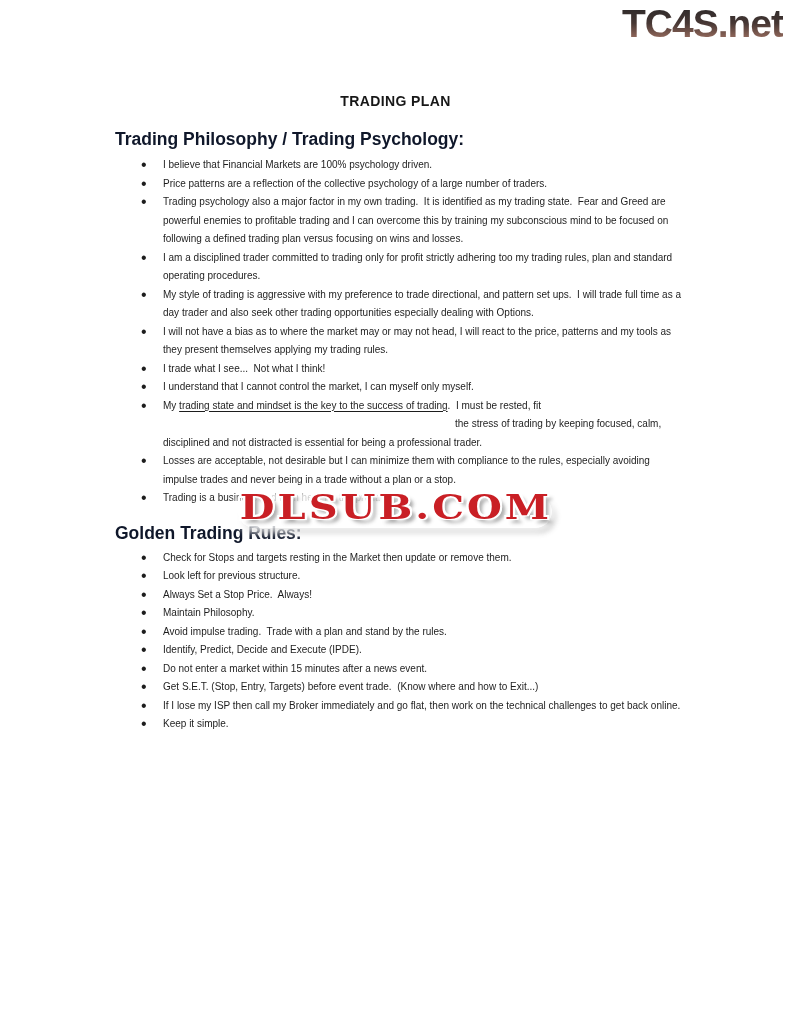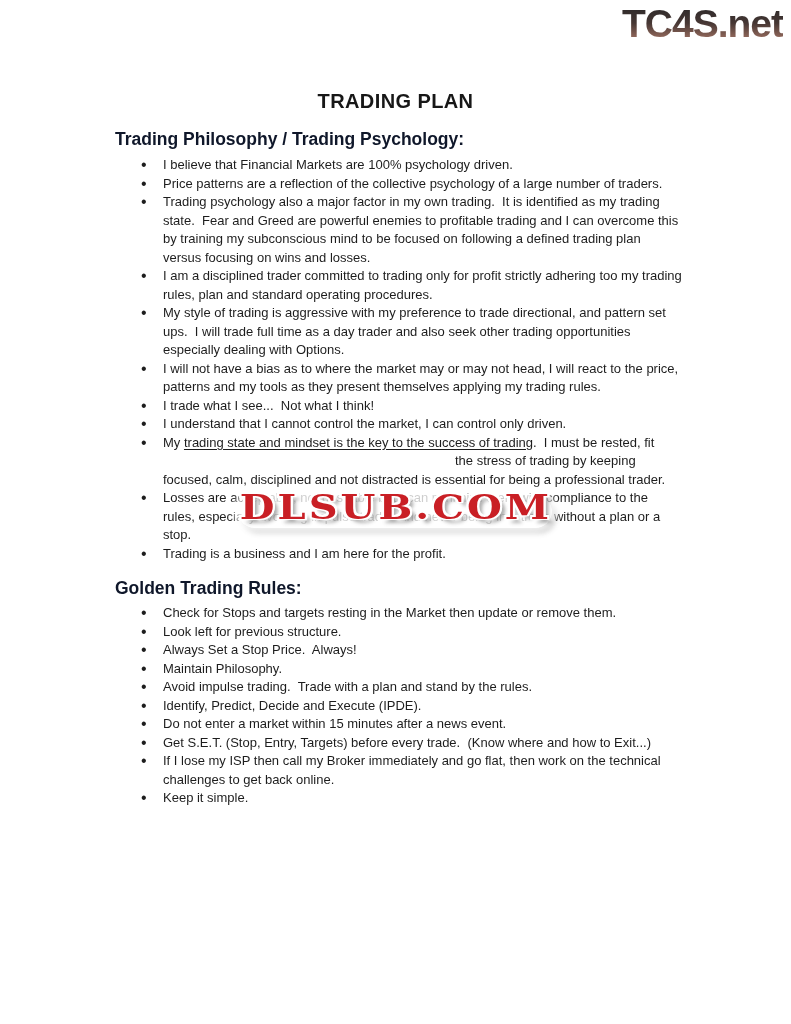--- a/index.html
+++ b/index.html
@@ -28,21 +28,21 @@
     color: transparent;
     filter: blur(0.3px);
   }
 
   
   .content { position: relative; width: 100%; height: 100%; }
 
   .doc-title {
     margin-top: 93px;
     text-align: center;
-    font-size: 20px;
+    font-size: 14px;
     font-weight: bold;
     letter-spacing: 0.4px;
     line-height: 16px;
     color: #171717;
   }
 
   .section-heading {
     margin: 20px 0 0 115px;
     font-size: 17.5px;
     font-weight: bold;
@@ -54,21 +54,21 @@
   ul.bullets {
     list-style: none;
     margin: 7px 0 0 0;
     padding: 0 0 0 163px;
   }
   ul.bullets.second { margin-top: 6px; }
 
   ul.bullets li {
     position: relative;
     width: 519px;
-    font-size: 13px;
+    font-size: 10px;
     line-height: 18.5px;
     white-space: pre-wrap;
     color: #1d1d1d;
   }
   ul.bullets li::before {
     content: "\2022";
     position: absolute;
     left: -22px;
     top: 0;
     font-size: 16px;
@@ -154,37 +154,37 @@
     <div class="section-heading">Trading Philosophy / Trading Psychology:</div>
 
     <ul class="bullets">
         <li><span>I believe that Financial Markets are 100% psychology driven.</span></li>
         <li><span>Price patterns are a reflection of the collective psychology of a large number of traders.</span></li>
         <li><span>Trading psychology also a major factor in my own trading.  It is identified as my trading state.  Fear and Greed are powerful enemies to profitable trading and I can overcome this by training my subconscious mind to be focused on following a defined trading plan versus focusing on wins and losses.</span></li>
         <li><span>I am a disciplined trader committed to trading only for profit strictly adhering too my trading rules, plan and standard operating procedures.</span></li>
         <li><span>My style of trading is aggressive with my preference to trade directional, and pattern set ups.  I will trade full time as a day trader and also seek other trading opportunities especially dealing with Options.</span></li>
         <li><span>I will not have a bias as to where the market may or may not head, I will react to the price, patterns and my tools as they present themselves applying my trading rules.</span></li>
         <li><span>I trade what I see...  Not what I think!</span></li>
-        <li><span>I understand that I cannot control the market, I can control only driven.</span></li>
+        <li><span>I understand that I cannot control the market, I can myself only myself.</span></li>
         <li><span>My </span><span class="u">trading state and mindset is the key to the success of trading</span><span>.  I must be rested, fit</span><span class="obscured"></span><span>the stress of trading by keeping focused, calm, disciplined and not distracted is essential for being a professional trader.</span></li>
         <li><span>Losses are acceptable, not desirable but I can minimize them with compliance to the rules, especially avoiding impulse trades and never being in a trade without a plan or a stop.</span></li>
         <li><span>Trading is a business and I am here for the profit.</span></li>
       </ul>
 
     <div class="section-heading second">Golden Trading Rules:</div>
 
     <ul class="bullets second">
         <li><span>Check for Stops and targets resting in the Market then update or remove them.</span></li>
         <li><span>Look left for previous structure.</span></li>
         <li><span>Always Set a Stop Price.  Always!</span></li>
         <li><span>Maintain Philosophy.</span></li>
         <li><span>Avoid impulse trading.  Trade with a plan and stand by the rules.</span></li>
         <li><span>Identify, Predict, Decide and Execute (IPDE).</span></li>
         <li><span>Do not enter a market within 15 minutes after a news event.</span></li>
-        <li><span>Get S.E.T. (Stop, Entry, Targets) before every trade.  (Know where and how to Exit...)</span></li>
+        <li><span>Get S.E.T. (Stop, Entry, Targets) before event trade.  (Know where and how to Exit...)</span></li>
         <li><span>If I lose my ISP then call my Broker immediately and go flat, then work on the technical challenges to get back online.</span></li>
         <li><span>Keep it simple.</span></li>
       </ul>
 
   </div>
 
   <div class="dlsub-wrap">
     <div class="dlsub-band"></div>
     <div class="dlsub-text">DLSUB.COM</div>
   </div>

